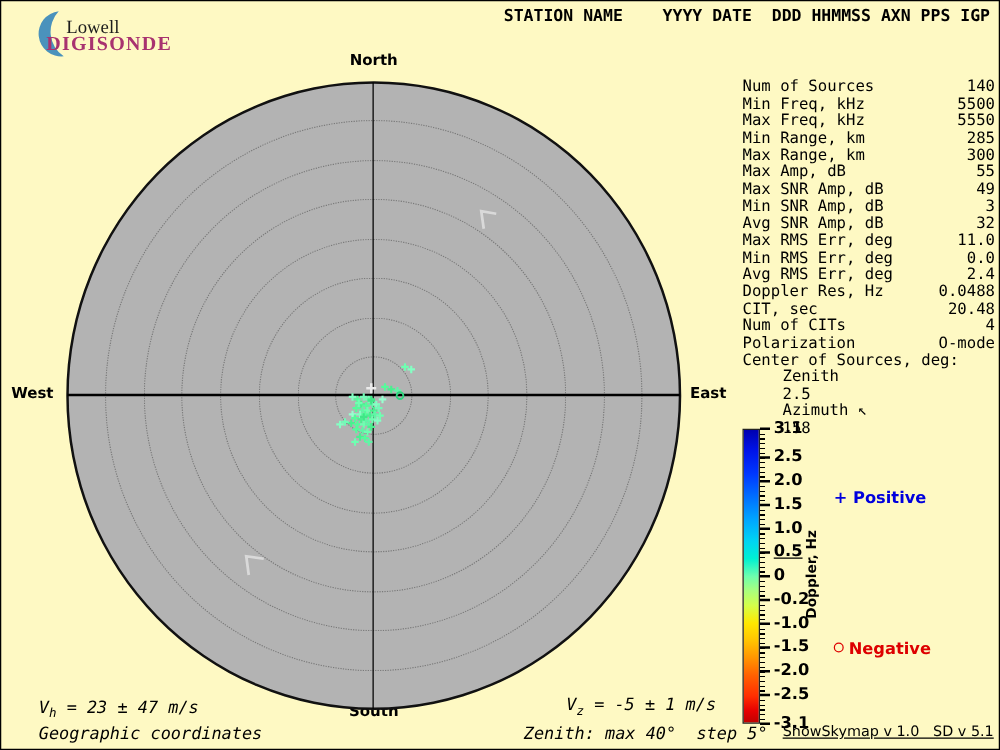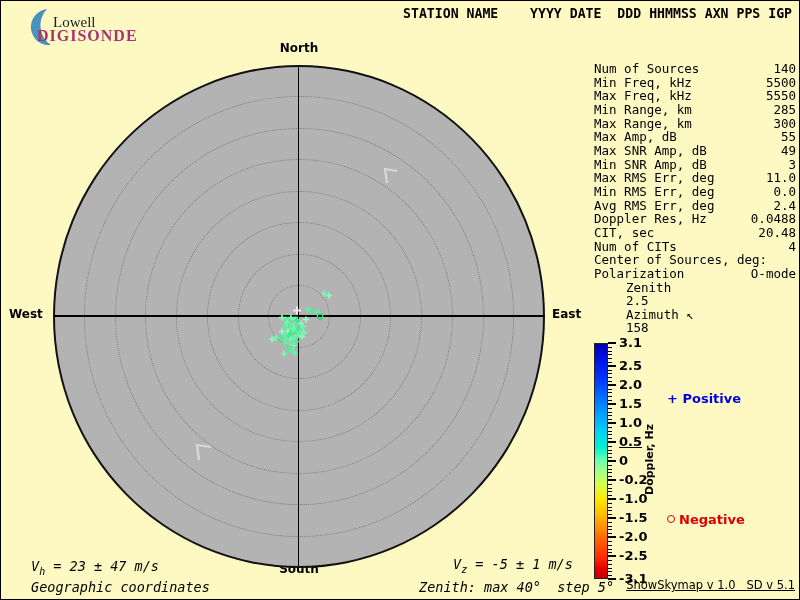--- a/index.html
+++ b/index.html
@@ -151,28 +151,29 @@
 
   <div id="stats">
       <div class="stat-row"><span>Num of Sources</span><span>140</span></div>
       <div class="stat-row"><span>Min Freq, kHz</span><span>5500</span></div>
       <div class="stat-row"><span>Max Freq, kHz</span><span>5550</span></div>
       <div class="stat-row"><span>Min Range, km</span><span>285</span></div>
       <div class="stat-row"><span>Max Range, km</span><span>300</span></div>
       <div class="stat-row"><span>Max Amp, dB</span><span>55</span></div>
       <div class="stat-row"><span>Max SNR Amp, dB</span><span>49</span></div>
       <div class="stat-row"><span>Min SNR Amp, dB</span><span>3</span></div>
+      <div class="stat-row"><span>Avg SNR Amp, dB</span><span>32</span></div>
       <div class="stat-row"><span>Max RMS Err, deg</span><span>11.0</span></div>
       <div class="stat-row"><span>Min RMS Err, deg</span><span>0.0</span></div>
       <div class="stat-row"><span>Avg RMS Err, deg</span><span>2.4</span></div>
       <div class="stat-row"><span>Doppler Res, Hz</span><span>0.0488</span></div>
       <div class="stat-row"><span>CIT, sec</span><span>20.48</span></div>
       <div class="stat-row"><span>Num of CITs</span><span>4</span></div>
+      <div class="stat-row"><span>Polarization</span><span>O-mode</span></div>
       <div class="stat-row"><span>Center of Sources, deg:</span><span></span></div>
-      <div class="stat-row"><span>Polarization</span><span>O-mode</span></div>
       <div class="stat-row indent"><span>Zenith</span><span>2.5</span></div>
       <div class="stat-row indent"><span>Azimuth ↖</span><span>158</span></div>
     </div>
 
   <div class="colorbar">
     <div class="cb-bar"></div>
     <div class="cb-minor"></div>
     <div id="cb-ticks">
         <div class="cb-majortick" style="top: -0.75px;"></div>
         <div class="cb-ticklabel" style="top: -8px;">3.1</div>

